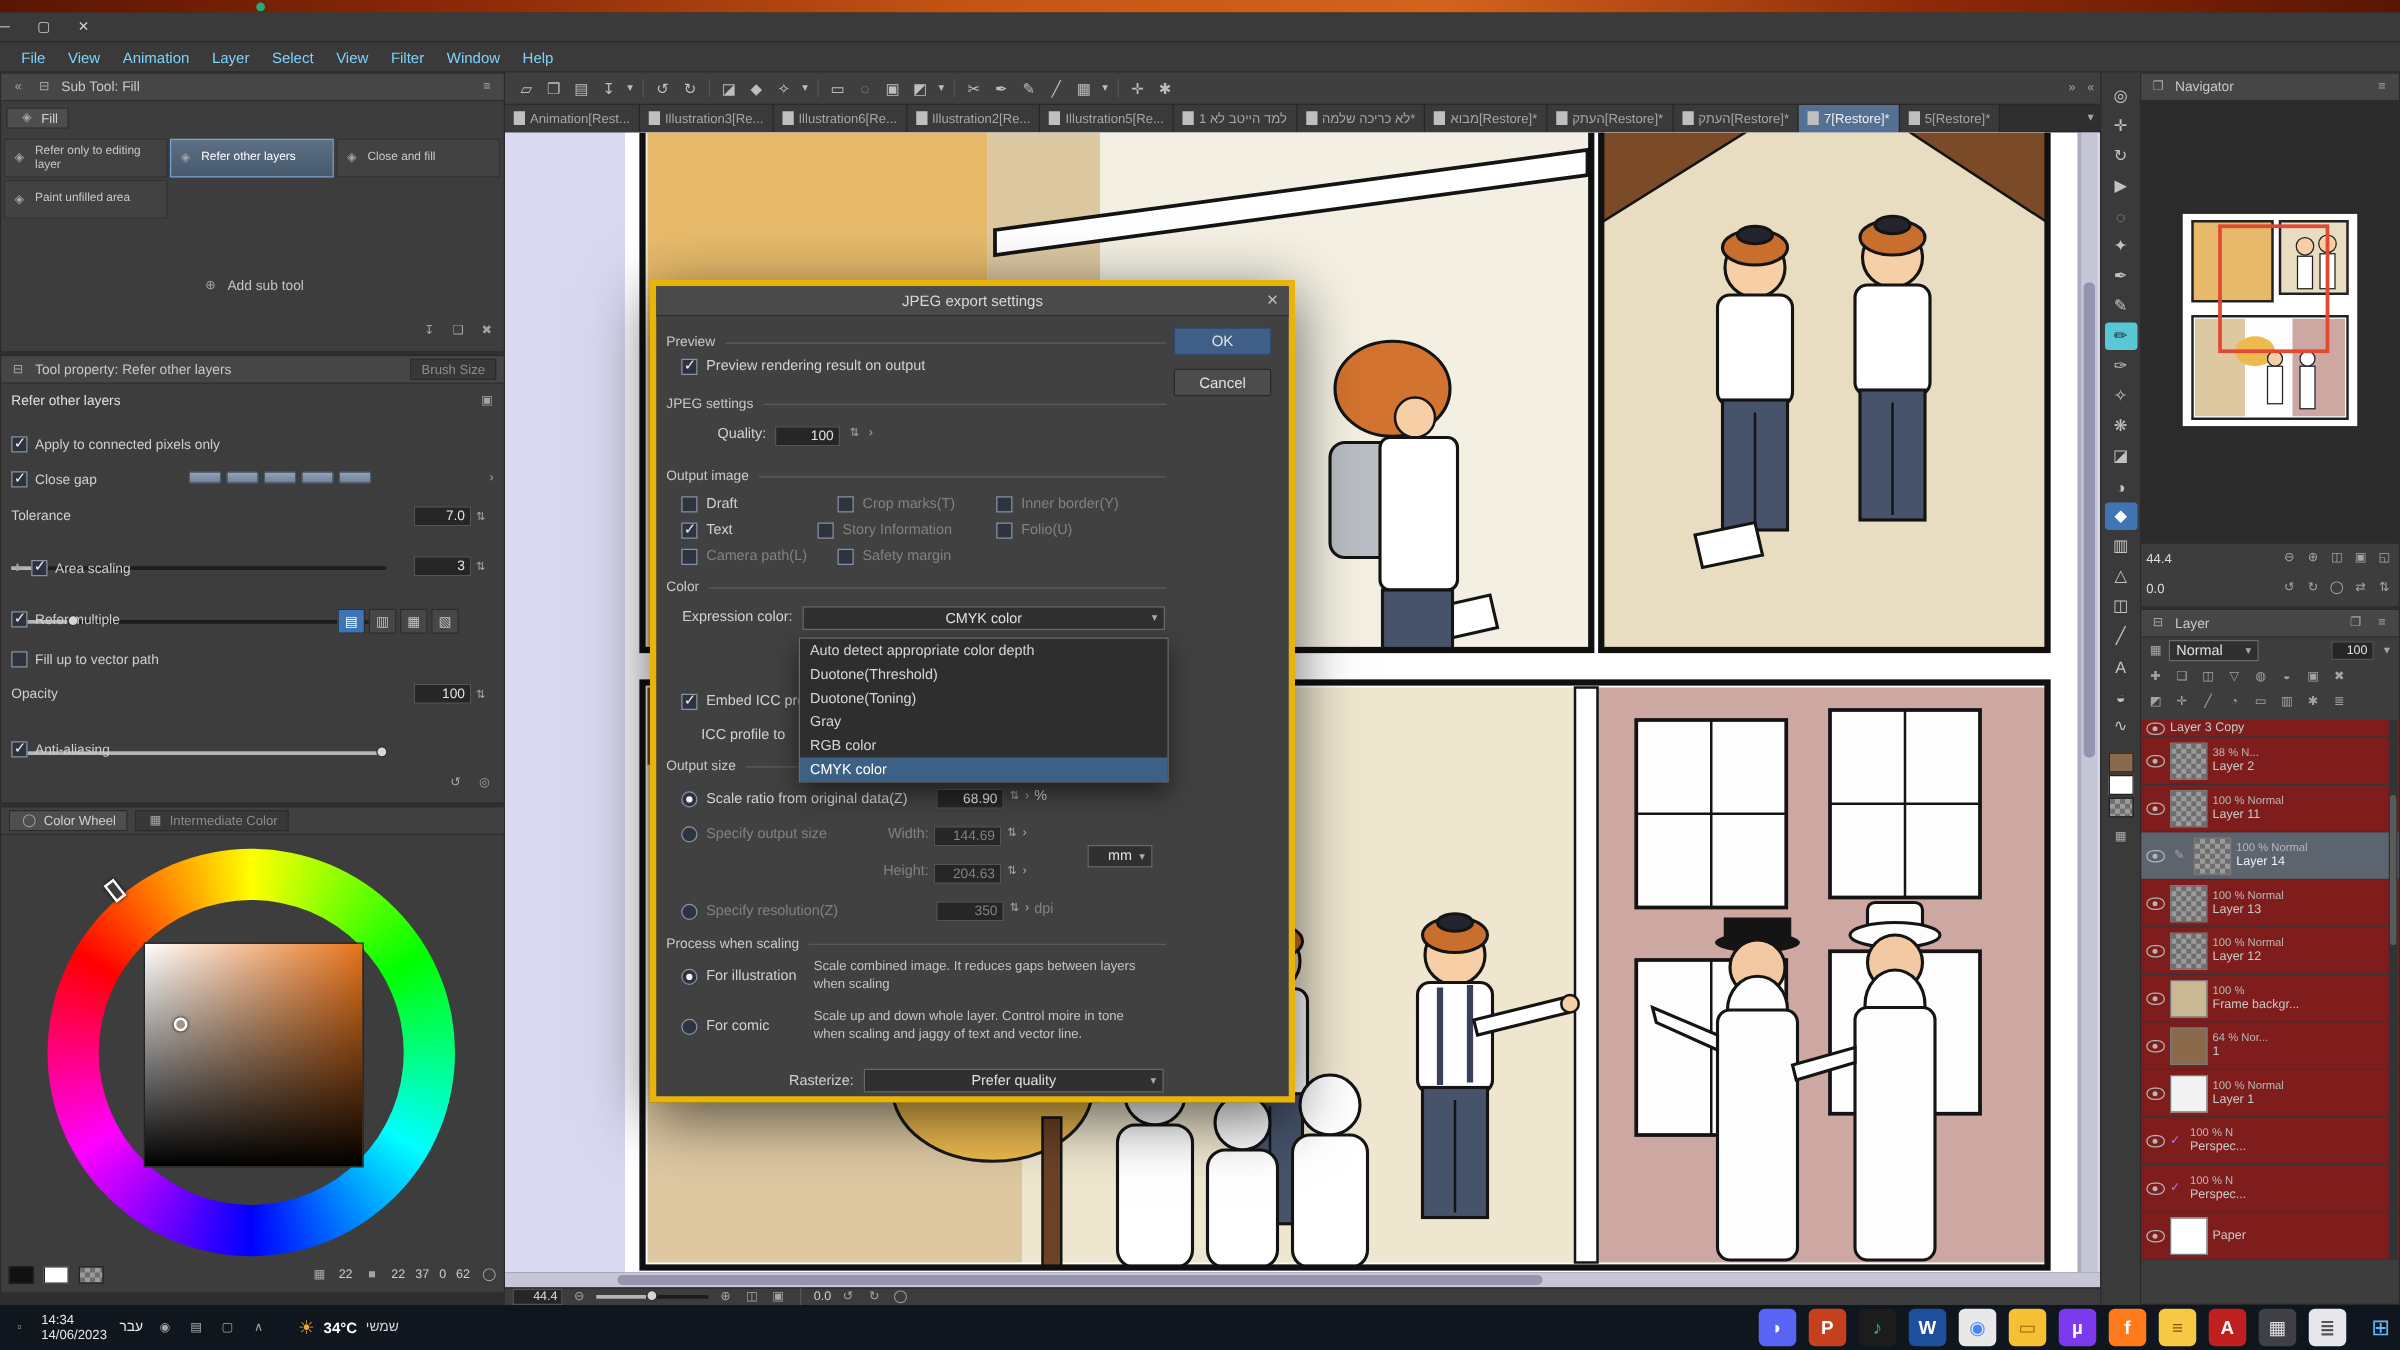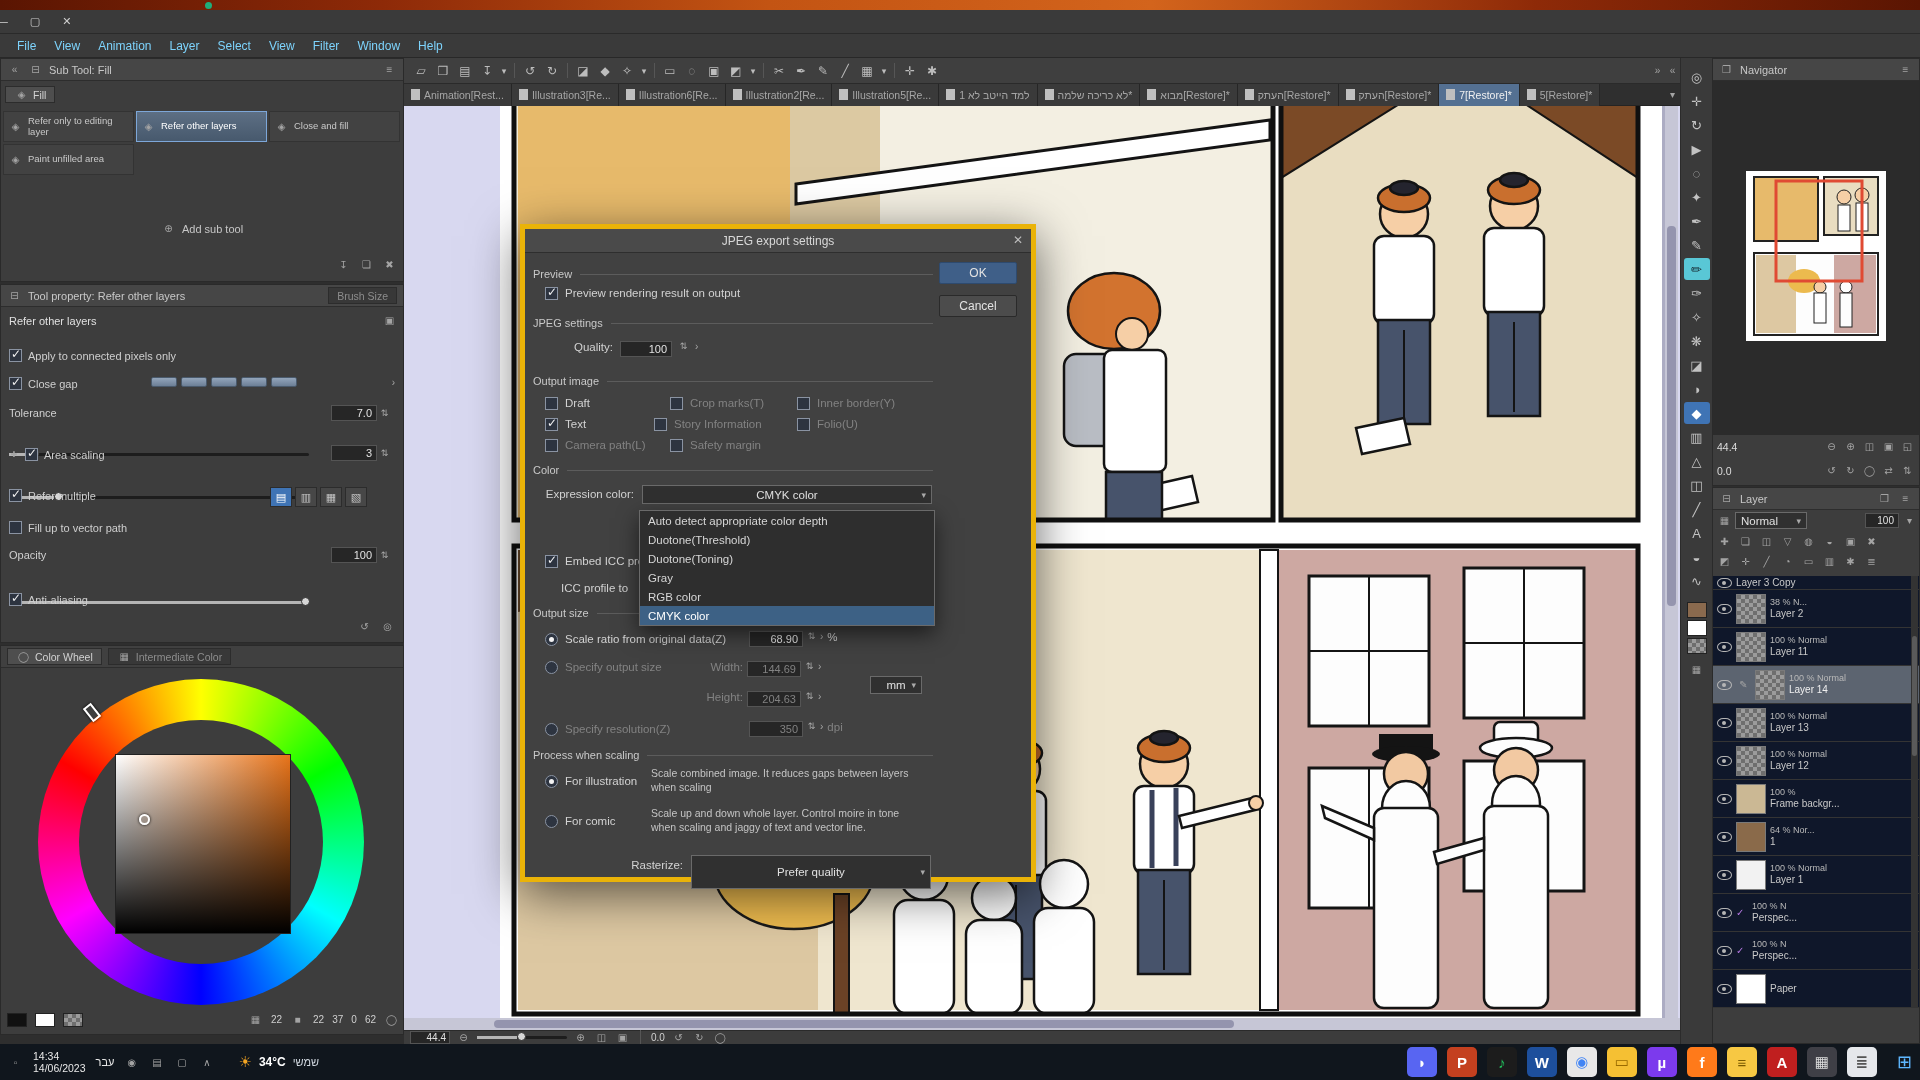--- a/index.html
+++ b/index.html
@@ -53,21 +53,21 @@
 .dim{color:#828282}
 .ddesc{position:absolute;font-size:10.5px;color:#c4c4c4;line-height:1.3;width:272px;white-space:normal}
 .select{display:flex;align-items:center;justify-content:center;background:#303030;border:1px solid #6a6a6a;font-size:11.5px;color:#e0e0e0;position:absolute}
 .select .arr{position:absolute;right:5px;font-size:9px;color:#aaa}
 .ddl{position:absolute;background:#2e2e2e;border:1px solid #6a6a6a;z-index:10;box-shadow:0 8px 20px rgba(0,0,0,.55)}
 .ddl .opt{height:19px;display:flex;align-items:center;padding:0 8px;font-size:11.5px;color:#d6d6d6}
 .ddl .opt.on{background:var(--selection,#3d6185);color:#fff}
 .tool{width:26px;height:22px;display:flex;align-items:center;justify-content:center;color:#c2c2c2;font-size:13px;border-radius:3px;flex:0 0 auto}
 .tool.on{background:var(--tool-active,#3f74b5);color:#fff}
 .tool.hi{background:#59c7d6;color:#15262e}
-.lrow{position:absolute;left:0;width:100%;display:flex;align-items:center;gap:4px;padding:0 4px;border-bottom:1px solid #343434;font-size:9.5px;color:#c9c9c9;height:38px;background:#0f172a}
+.lrow{position:absolute;left:0;width:100%;display:flex;align-items:center;gap:4px;padding:0 4px;border-bottom:1px solid #343434;font-size:9.5px;color:#c9c9c9;height:38px;background:#7f1d1d}
 .lrow.on{background:#5c6470;color:#f0f0f0}
 .lthumb{width:30px;height:30px;border:1px solid #7a7a7a;flex:0 0 auto}
 .linfo{font-size:9px;color:#b9b9b9;line-height:1.2}
 .lname{font-size:10px;line-height:1.2}
 .pv{color:#b478e0;font-size:10px;width:12px;flex:0 0 auto}
 .task-ico{width:30px;height:30px;border-radius:5px;display:inline-flex;align-items:center;justify-content:center;font-size:15px;font-weight:bold;flex:0 0 auto}
 .swatch{width:20px;height:14px;border:1px solid #222;flex:0 0 auto}
 </style>
 </head>
 <body>
@@ -832,21 +832,21 @@
     <div class="ddesc" style="left:126px;top:538px">Scale combined image. It reduces gaps between layers when scaling</div>
     <div class="ditem" style="left:20px;top:586px">
       <span class="rad"></span>
       <span>For comic</span>
     </div>
     <div class="ddesc dim" style="left:126px;top:578px">Scale up and down whole layer. Control moire in tone when scaling and jaggy of text and vector line.</div>
 
     <div class="ditem" style="left:8px;top:630px;width:150px;justify-content:flex-end">
         <span>Rasterize:</span>
       </div>
-    <div class="select" style="left:166px;top:626px;width:240px;height:34px">
+    <div class="select" style="left:166px;top:626px;width:240px;height:19px">
       <span>Prefer quality</span>
       <span class="arr">▾</span>
     </div>
   </div>
 
   <div class="abs row" style="left:0;top:1044px;width:1920px;height:36px;background:var(--taskbar-bg,#10161d);gap:10px;padding:0 8px">
     <span class="pico">▫</span>
     <div style="line-height:1.15;font-size:10.5px;color:#e8e8e8">
       <div>14:34</div>
       <div>14/06/2023</div>

